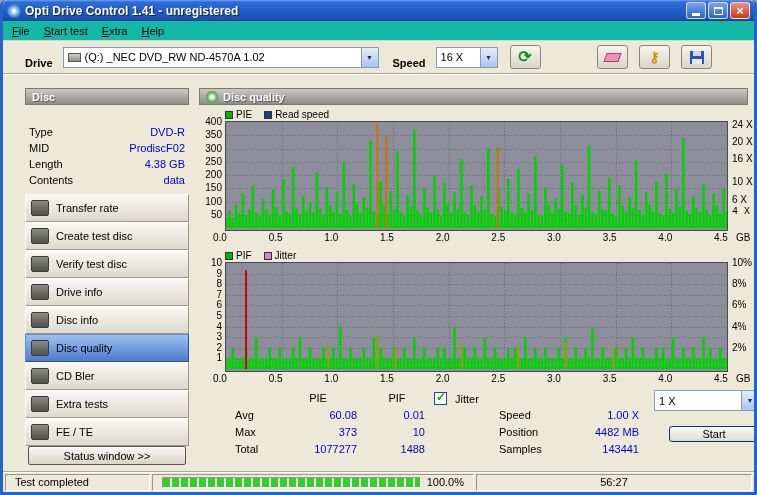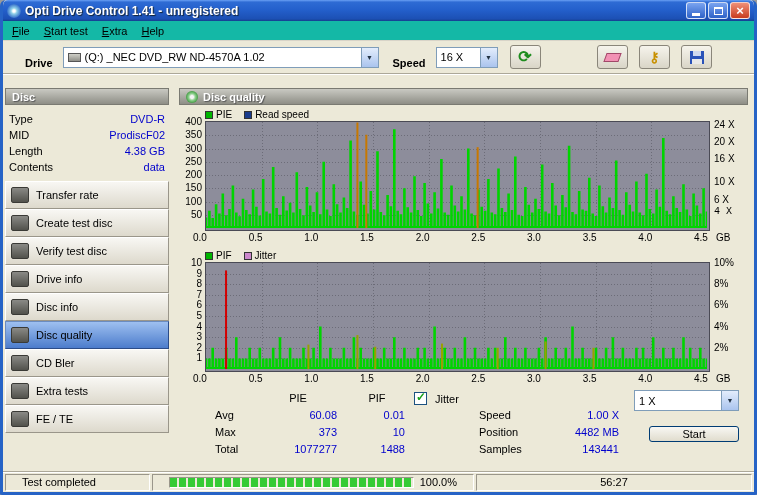--- a/index.html
+++ b/index.html
@@ -47,26 +47,26 @@
             background:linear-gradient(180deg,#f6f4ec,#d9d5c7); display:flex; align-items:center; justify-content:center; }
   .tb-right { margin-left:auto; margin-right:34px; display:flex; gap:11px; }
   .refresh-glyph { color:#1E8C1E; font-size:16px; font-weight:bold; line-height:16px; }
   .eraser-glyph { width:15px; height:9px; background:#F291B4; border:1px solid #a04868; transform:skewX(-20deg); }
   .key-glyph { color:#C89000; font-size:14px; font-weight:bold; }
   .save-glyph { width:14px; height:13px; background:#2A52B8; position:relative; }
   .save-glyph::before { content:""; position:absolute; left:3px; top:0; width:8px; height:5px; background:#cfd8ee; }
   .save-glyph::after { content:""; position:absolute; left:2px; bottom:0; width:10px; height:5px; background:#e8e8e8; }
 
   
-  .content { flex:1; display:flex; overflow:hidden; }
+  .content { flex:1; display:flex; overflow:hidden;padding-left:20px; }
   .sidebar { width:168px; flex:0 0 168px; padding:14px 2px 6px 2px; display:flex; flex-direction:column; }
   .panel-header { height:17px; background:linear-gradient(180deg,#c9c9c2,#8e8e86); border:1px solid #7a7a72;
                   color:#fff; font-weight:bold; display:flex; align-items:center; padding:0 6px;
                   text-shadow:1px 1px 1px #555; }
-  .info-table { margin:6px 4px 6px 4px; }
+  .info-table { margin:19px 4px 6px 4px; }
   .info-row { display:flex; justify-content:space-between; height:16px; align-items:center; }
   .info-val { color:#0000CC; }
   .nav { display:flex; flex-direction:column; }
   .nav-item { height:28px; display:flex; align-items:center; cursor:default;
               background:linear-gradient(180deg,#f8f7f3,#ddd9cc);
               border:1px solid; border-color:#fff #9a968a #9a968a #fff; }
   .nav-item.selected { background:linear-gradient(180deg,#9EC0F0,#4C7CCC); border-color:#6a8cc0 #2c4c88 #2c4c88 #6a8cc0; }
   .nav-icon { width:18px; height:16px; margin:0 7px 0 5px; border-radius:2px; border:1px solid #3a3a36;
               background:linear-gradient(180deg,#8a8a86,#52524c); flex:0 0 18px; }
   .status-btn { margin-top:auto; align-self:center; width:158px; height:19px;
@@ -104,21 +104,21 @@
   .checkbox .tick { position:absolute; left:1px; top:-3px; color:#18A018; font-size:12px; font-weight:bold; }
   .stats .combo { position:absolute; left:455px; top:0; width:105px; }
   .start-btn { position:absolute; left:470px; top:36px; width:90px; height:16px;
                border:1px solid #003C74; border-radius:3px; background:linear-gradient(180deg,#f8f7f3,#e0dccd);
                display:flex; align-items:center; justify-content:center; }
 
   
   .statusbar { height:21px; flex:0 0 21px; border-top:1px solid #aca899; box-shadow:inset 0 1px 0 #fff;
                display:flex; align-items:center; gap:2px; padding:2px 2px; }
   .sb-cell { height:17px; border:1px solid; border-color:#9a968a #fff #fff #9a968a;
-             display:flex; align-items:center; padding:0 16px; }
+             display:flex; align-items:center; padding:0 9px; }
   .sb-status { width:145px; flex:0 0 145px; }
   .sb-progresscell { width:322px; flex:0 0 322px; gap:6px; }
   .progress-track { width:268px; height:11px; border:1px solid; border-color:#9a968a #fff #fff #9a968a; background:#fff; }
   .progress-fill { height:100%; width:100%;
                    background:repeating-linear-gradient(90deg,#35CB35 0px,#35CB35 7px,#ECE9D8 7px,#ECE9D8 9px); }
   .sb-time { flex:1; justify-content:center; }
 </style>
 </head>
 <body>
 
@@ -229,20 +229,23 @@
           <span>CD Bler</span>
         </div>
         <div class="nav-item">
           <span class="nav-icon"></span>
           <span>Extra tests</span>
         </div>
         <div class="nav-item">
           <span class="nav-icon"></span>
           <span>FE / TE</span>
         </div>
+      </div>
+      <div class="status-btn">
+        <span>Status window &gt;&gt;</span>
       </div>
     </div>
 
     <div class="main">
       <div class="panel-header">
         <span class="hdr-icon"></span>
         <span>Disc quality</span>
       </div>
 
       <div>

